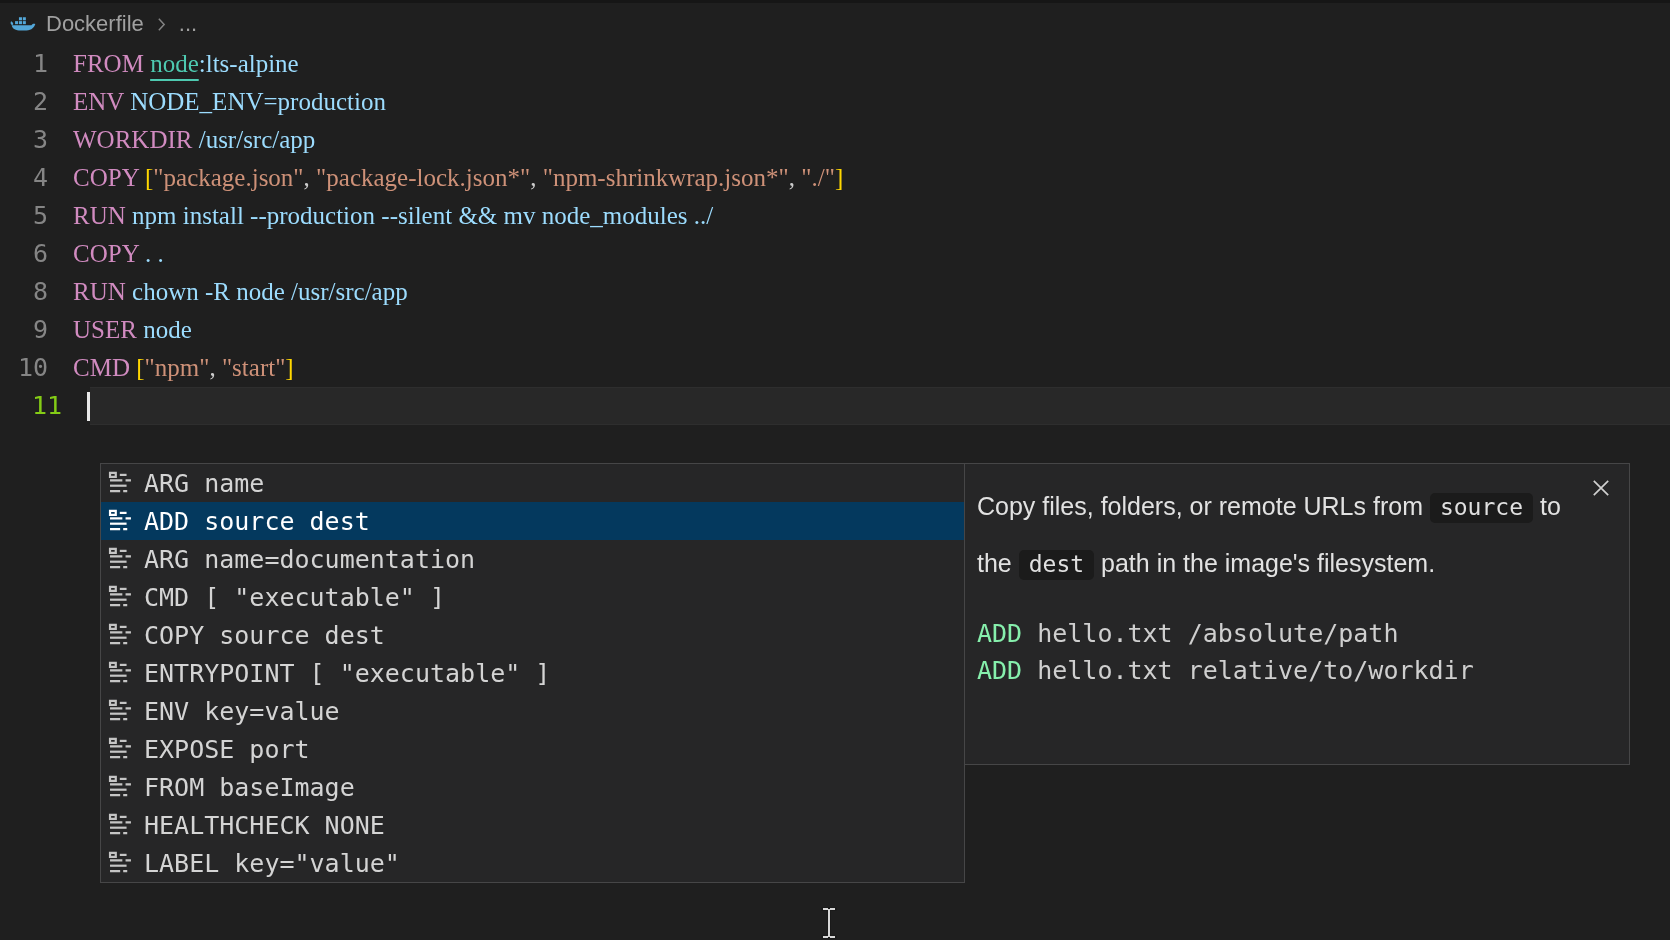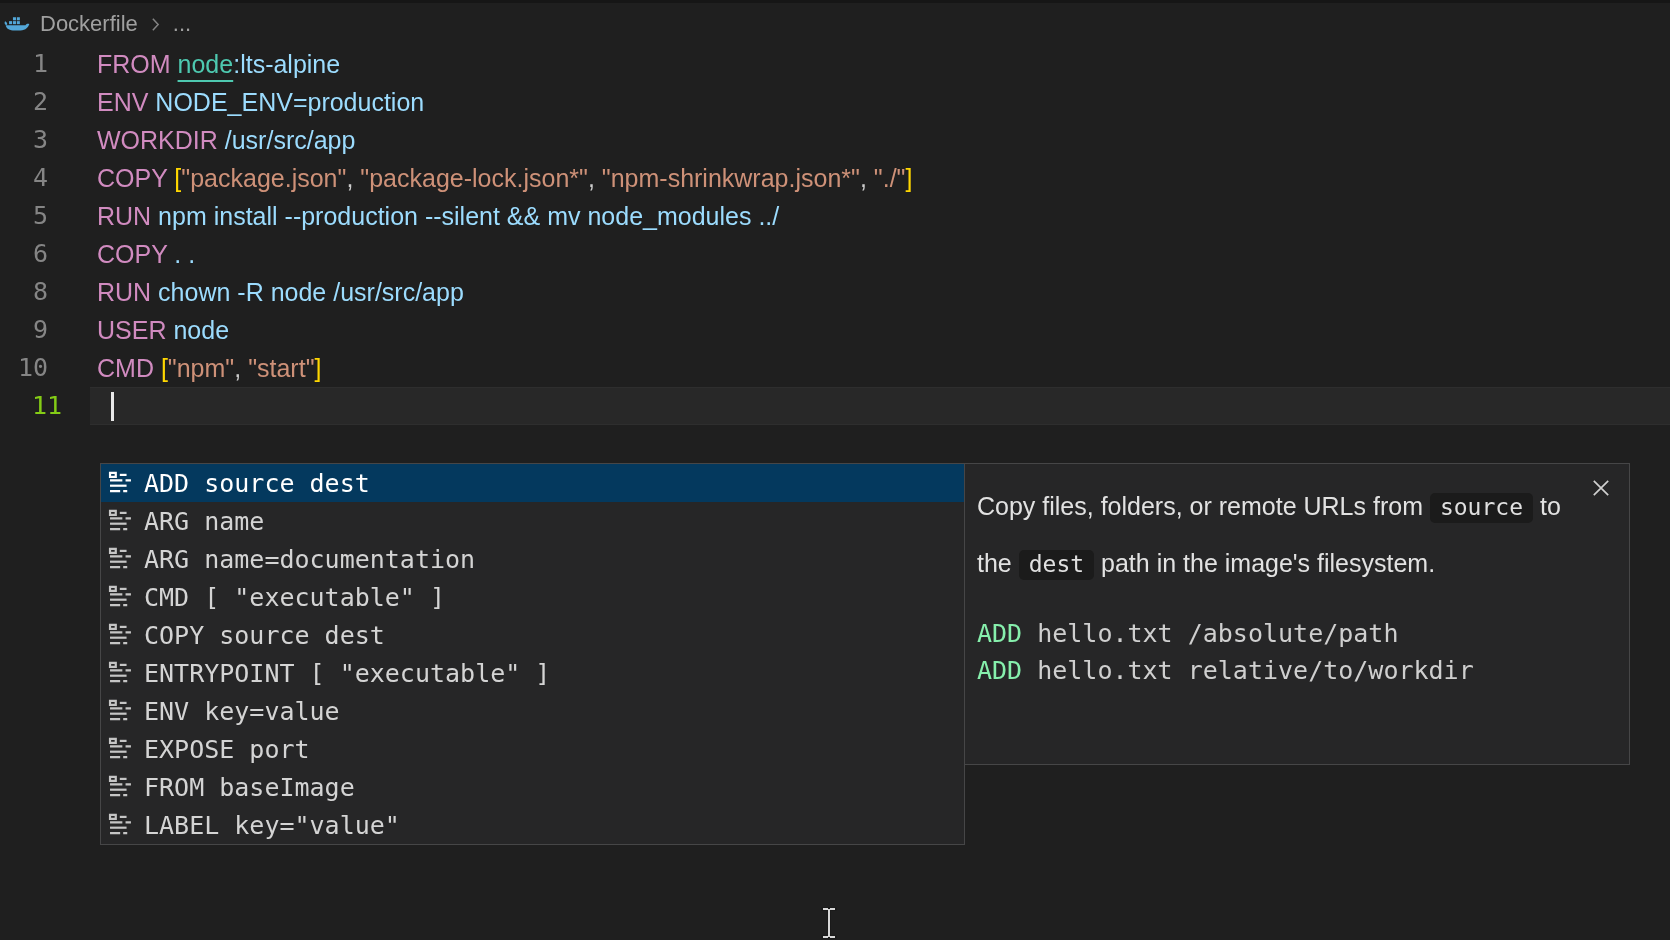--- a/index.html
+++ b/index.html
@@ -8,38 +8,38 @@
     background:#1f1f1f;
     font-family:"Liberation Sans", sans-serif;
     position:relative;
     color:#cccccc;
   }
   .top-strip { position:absolute; top:0; left:0; width:1670px; height:3px; background:#161616; }
 
   
   .breadcrumb {
     position:absolute; top:3px; left:0; width:1662px; height:42px;
-    display:flex; align-items:center; gap:9px; padding-left:4px;
+    display:flex; align-items:center; gap:9px; padding-left:10px;
   }
   .breadcrumb .crumb { font-size:22px; color:#a0a0a0; }
   .breadcrumb svg { display:block; }
 
   
   .code-area { position:absolute; top:45px; left:0; width:1670px; }
   .code-row { position:relative; height:38px; line-height:38px; white-space:pre; }
   .current-line-bg { position:absolute; left:90px; right:0; top:0; bottom:0; background:#282828; border-top:1px solid #2e2e2e; border-bottom:1px solid #2e2e2e; }
   .gutter {
     position:relative; display:inline-block; width:48px; text-align:right;
     font-family:"DejaVu Sans Mono", monospace; font-size:25px; color:#858585;
     vertical-align:top;
   }
   .gutter.active { color:#84cc16;margin-left:14px; }
   .code-text {
-    position:relative; display:inline-block; margin-left:49px;
-    font-family:Liberation Sans, sans-serif; font-size:25px; white-space:pre;
+    position:relative; display:inline-block; margin-left:25px;
+    font-family:Liberation Serif, serif; font-size:25px; white-space:pre;
     vertical-align:top;
   }
   .tk-kw  { color:#d18bc0; }
   .tk-var { color:#9CDCFE; }
   .tk-str { color:#CE9178; }
   .tk-brk { color:#FFD700; }
   .tk-pun { color:#cccccc; }
   .tk-img { color:#4EC9B0; text-decoration:underline; text-decoration-thickness:2px; text-underline-offset:7px; }
   .caret { display:inline-block; width:3px; height:29px; background:#e8e8e8; vertical-align:middle; margin-top:-4px; }
 
@@ -112,40 +112,40 @@
     <div class="code-row"><span class="gutter">4</span><span class="code-text"><span class="tk-kw">COPY</span><span class="tk-pun"> </span><span class="tk-brk">[</span><span class="tk-str">"package.json"</span><span class="tk-pun">, </span><span class="tk-str">"package-lock.json*"</span><span class="tk-pun">, </span><span class="tk-str">"npm-shrinkwrap.json*"</span><span class="tk-pun">, </span><span class="tk-str">"./"</span><span class="tk-brk">]</span></span></div>
     <div class="code-row"><span class="gutter">5</span><span class="code-text"><span class="tk-kw">RUN</span><span class="tk-var"> npm install --production --silent &amp;&amp; mv node_modules ../</span></span></div>
     <div class="code-row"><span class="gutter">6</span><span class="code-text"><span class="tk-kw">COPY</span><span class="tk-var"> . .</span></span></div>
     <div class="code-row"><span class="gutter">8</span><span class="code-text"><span class="tk-kw">RUN</span><span class="tk-var"> chown -R node /usr/src/app</span></span></div>
     <div class="code-row"><span class="gutter">9</span><span class="code-text"><span class="tk-kw">USER</span><span class="tk-var"> node</span></span></div>
     <div class="code-row"><span class="gutter">10</span><span class="code-text"><span class="tk-kw">CMD</span><span class="tk-pun"> </span><span class="tk-brk">[</span><span class="tk-str">"npm"</span><span class="tk-pun">, </span><span class="tk-str">"start"</span><span class="tk-brk">]</span></span></div>
     <div class="code-row"><div class="current-line-bg"></div><span class="gutter active">11</span><span class="code-text"><span class="caret"></span></span></div>
   </div>
 
 <div class="suggest-list">
+    <div class="suggest-item"><span class="sug-icon"><svg viewBox="0 0 16 16" fill="none" stroke-width="1.3">
+          <path d="M1.2 1.7 h3.4 v2.4 h-3.4 z"></path>
+          <path d="M7 2.9 h4"></path>
+          <path d="M1.2 6.1 h7.3 M10.4 6.1 h3.2"></path>
+          <path d="M1.2 9.3 h9.8"></path>
+          <path d="M1.2 12.5 h6 M9 12.5 h2.4"></path>
+        </svg></span><span class="sug-label">ARG name</span></div>
     <div class="suggest-item selected"><span class="sug-icon"><svg viewBox="0 0 16 16" fill="none" stroke-width="1.3">
           <path d="M1.2 1.7 h3.4 v2.4 h-3.4 z"></path>
           <path d="M7 2.9 h4"></path>
           <path d="M1.2 6.1 h7.3 M10.4 6.1 h3.2"></path>
           <path d="M1.2 9.3 h9.8"></path>
           <path d="M1.2 12.5 h6 M9 12.5 h2.4"></path>
         </svg></span><span class="sug-label">ADD source dest</span></div>
     <div class="suggest-item"><span class="sug-icon"><svg viewBox="0 0 16 16" fill="none" stroke-width="1.3">
           <path d="M1.2 1.7 h3.4 v2.4 h-3.4 z"></path>
           <path d="M7 2.9 h4"></path>
           <path d="M1.2 6.1 h7.3 M10.4 6.1 h3.2"></path>
           <path d="M1.2 9.3 h9.8"></path>
           <path d="M1.2 12.5 h6 M9 12.5 h2.4"></path>
-        </svg></span><span class="sug-label">ARG name</span></div>
-    <div class="suggest-item"><span class="sug-icon"><svg viewBox="0 0 16 16" fill="none" stroke-width="1.3">
-          <path d="M1.2 1.7 h3.4 v2.4 h-3.4 z"></path>
-          <path d="M7 2.9 h4"></path>
-          <path d="M1.2 6.1 h7.3 M10.4 6.1 h3.2"></path>
-          <path d="M1.2 9.3 h9.8"></path>
-          <path d="M1.2 12.5 h6 M9 12.5 h2.4"></path>
         </svg></span><span class="sug-label">ARG name=documentation</span></div>
     <div class="suggest-item"><span class="sug-icon"><svg viewBox="0 0 16 16" fill="none" stroke-width="1.3">
           <path d="M1.2 1.7 h3.4 v2.4 h-3.4 z"></path>
           <path d="M7 2.9 h4"></path>
           <path d="M1.2 6.1 h7.3 M10.4 6.1 h3.2"></path>
           <path d="M1.2 9.3 h9.8"></path>
           <path d="M1.2 12.5 h6 M9 12.5 h2.4"></path>
         </svg></span><span class="sug-label">CMD [ "executable" ]</span></div>
     <div class="suggest-item"><span class="sug-icon"><svg viewBox="0 0 16 16" fill="none" stroke-width="1.3">
           <path d="M1.2 1.7 h3.4 v2.4 h-3.4 z"></path>
@@ -175,20 +175,27 @@
           <path d="M1.2 9.3 h9.8"></path>
           <path d="M1.2 12.5 h6 M9 12.5 h2.4"></path>
         </svg></span><span class="sug-label">EXPOSE port</span></div>
     <div class="suggest-item"><span class="sug-icon"><svg viewBox="0 0 16 16" fill="none" stroke-width="1.3">
           <path d="M1.2 1.7 h3.4 v2.4 h-3.4 z"></path>
           <path d="M7 2.9 h4"></path>
           <path d="M1.2 6.1 h7.3 M10.4 6.1 h3.2"></path>
           <path d="M1.2 9.3 h9.8"></path>
           <path d="M1.2 12.5 h6 M9 12.5 h2.4"></path>
         </svg></span><span class="sug-label">FROM baseImage</span></div>
+    <div class="suggest-item"><span class="sug-icon"><svg viewBox="0 0 16 16" fill="none" stroke-width="1.3">
+          <path d="M1.2 1.7 h3.4 v2.4 h-3.4 z"></path>
+          <path d="M7 2.9 h4"></path>
+          <path d="M1.2 6.1 h7.3 M10.4 6.1 h3.2"></path>
+          <path d="M1.2 9.3 h9.8"></path>
+          <path d="M1.2 12.5 h6 M9 12.5 h2.4"></path>
+        </svg></span><span class="sug-label">HEALTHCHECK NONE</span></div>
     <div class="suggest-item"><span class="sug-icon"><svg viewBox="0 0 16 16" fill="none" stroke-width="1.3">
           <path d="M1.2 1.7 h3.4 v2.4 h-3.4 z"></path>
           <path d="M7 2.9 h4"></path>
           <path d="M1.2 6.1 h7.3 M10.4 6.1 h3.2"></path>
           <path d="M1.2 9.3 h9.8"></path>
           <path d="M1.2 12.5 h6 M9 12.5 h2.4"></path>
         </svg></span><span class="sug-label">LABEL key="value"</span></div>
   </div>
 
 <div class="doc-panel">

